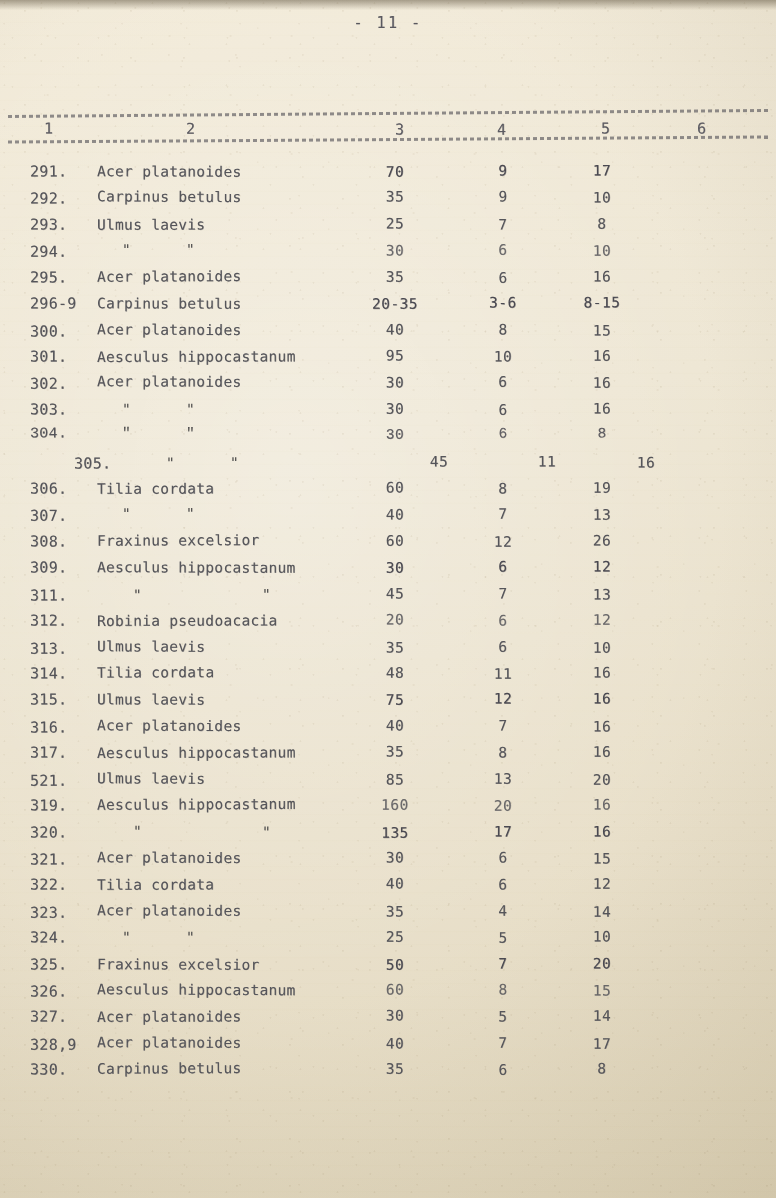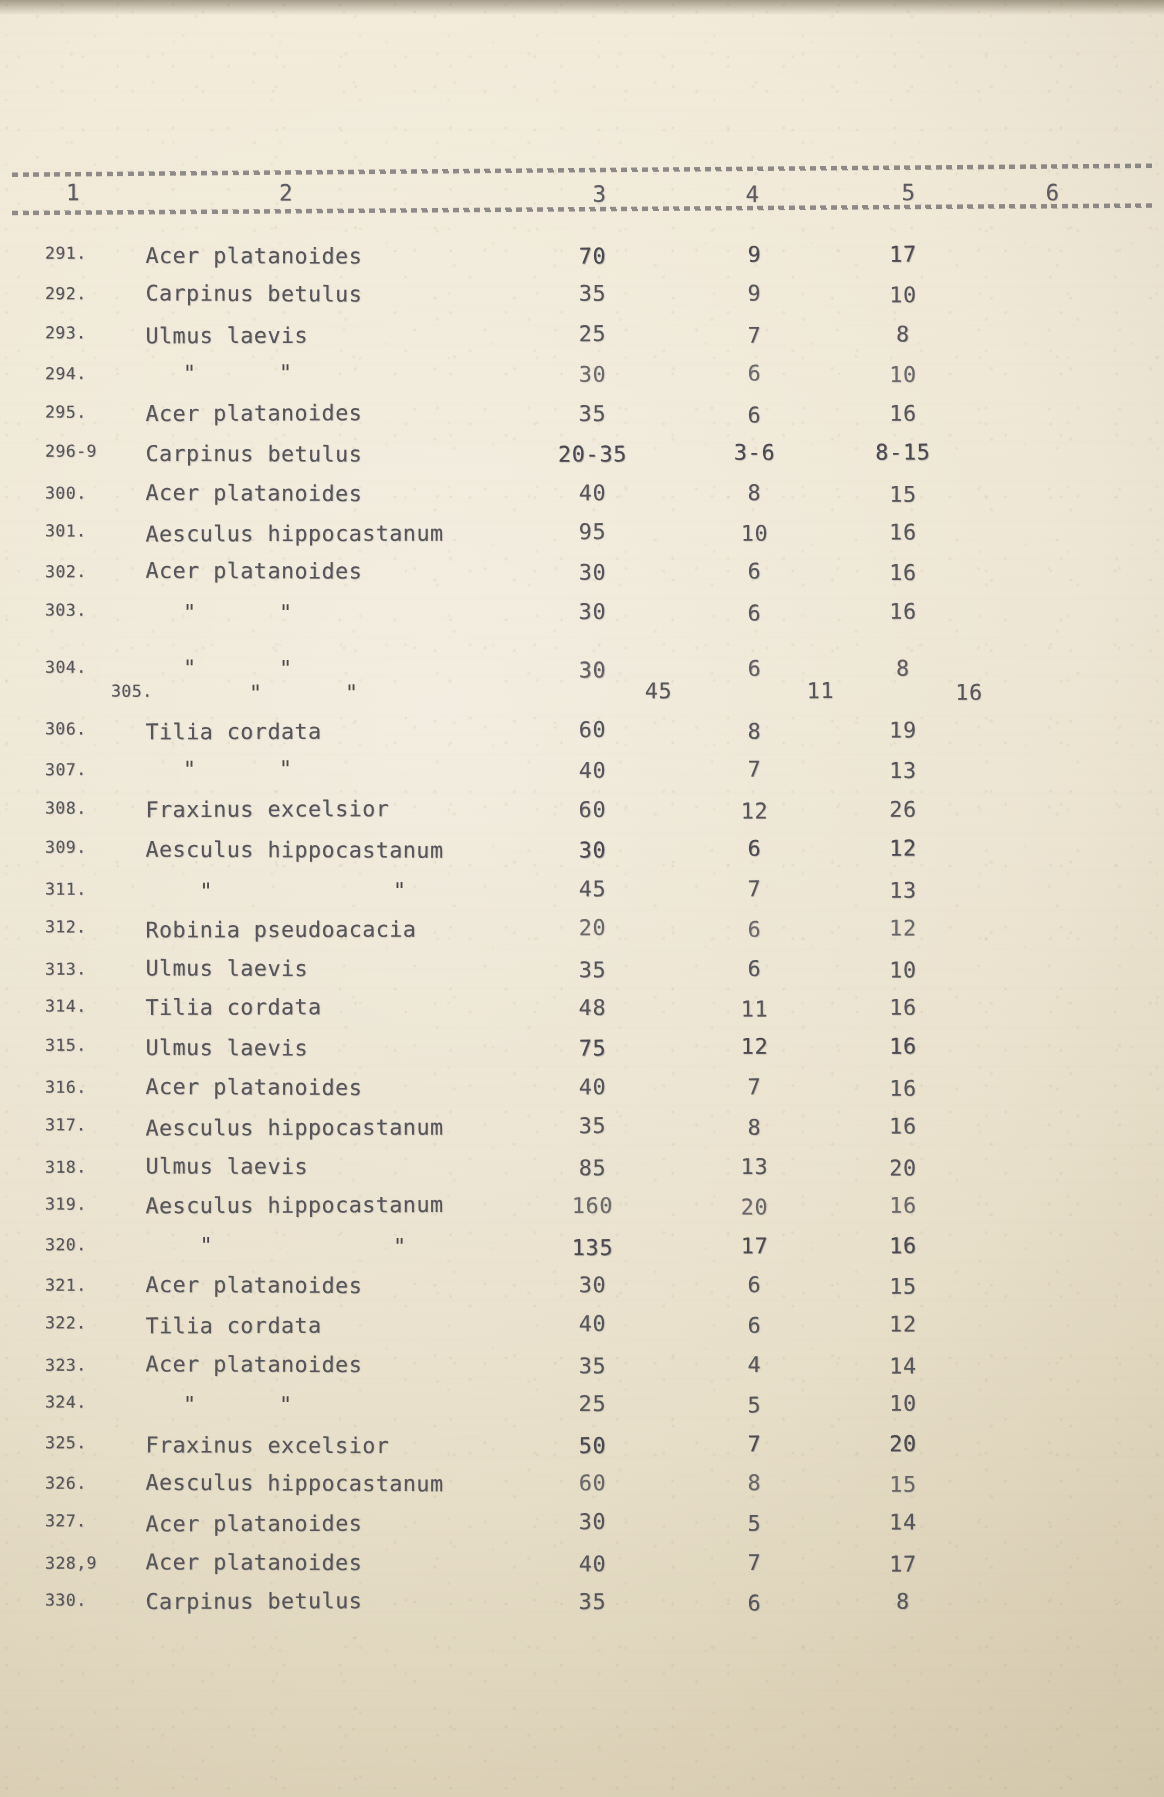--- a/index.html
+++ b/index.html
@@ -120,21 +120,21 @@
 
   
   #rows { position: absolute; left: 0; top: 0; width: 776px; height: 1198px; }
 
   .row { position: absolute; left: 0; width: 776px; height: 26px; }
 
   .c-no {
     position: absolute;
     left: 30px;
     width: 66px;
-    font-size: 11px;
+    font-size: 15px;
     letter-spacing: 0.3px;
   }
   .c-name {
     position: absolute;
     left: 97px;
     font-size: 14.5px;
     letter-spacing: 0.3px;
   }
   .c-3, .c-4, .c-5, .c-6 {
     position: absolute;
@@ -162,20 +162,21 @@
   .j5 { transform: translateY(-0.5px) rotate(0.22deg);  }
 
   .faint  { opacity: 0.86; }
   .bolder { color: #4a4951; text-shadow: 0.5px 0.4px 0.5px rgba(80,78,84,0.55); text-align: center; }
 </style>
 </head>
 <body>
 
 <div id="page">
 
+  <div class="ink" id="folio">- 11 -</div>
 
   <div class="rule" id="rule-top"></div>
   <div class="rule" id="rule-bottom"></div>
 
   <div class="ink colhead j1" style="left:44px;">1</div>
   <div class="ink colhead j3" style="left:186px;">2</div>
   <div class="ink colhead j2" style="left:395px;">3</div>
   <div class="ink colhead j4" style="left:497px;">4</div>
   <div class="ink colhead j1" style="left:601px;">5</div>
   <div class="ink colhead j5" style="left:697px;">6</div>
@@ -250,21 +251,21 @@
       <div class="row" style="top: 400.78px;">
         <div class="ink c-no j5">303.</div>
         <div class="ditto j2">
           <span style="left: 25px;">"</span>
           <span style="left: 89px;">"</span>
         </div>
         <div class="ink c-3 j3">30</div>
         <div class="ink c-4 j4">6</div>
         <div class="ink c-5 j5">16</div>
       </div>
-      <div class="row" style="top: 439px;">
+      <div class="row" style="top: 426px; font-family: Liberation Mono, monospace;">
         <div class="ink c-no j1">304.</div>
         <div class="ditto j3">
           <span style="left: 25px;">"</span>
           <span style="left: 89px;">"</span>
         </div>
         <div class="ink c-3 j4 faint bolder">30</div>
         <div class="ink c-4 j5 faint bolder">6</div>
         <div class="ink c-5 j1 faint bolder">8</div>
       </div>
       <div class="row" style="top: 453.62px; margin-left: 44px;">
@@ -354,21 +355,21 @@
         <div class="ink c-5 j2">16</div>
       </div>
       <div class="row" style="top: 744.24px;">
         <div class="ink c-no j3">317.</div>
         <div class="ink c-name j4">Aesculus hippocastanum</div>
         <div class="ink c-3 j1">35</div>
         <div class="ink c-4 j2">8</div>
         <div class="ink c-5 j3">16</div>
       </div>
       <div class="row" style="top: 770.66px;">
-        <div class="ink c-no j4">318.</div>
+        <div class="ink c-no j4">521.</div>
         <div class="ink c-name j5">Ulmus laevis</div>
         <div class="ink c-3 j2">85</div>
         <div class="ink c-4 j3">13</div>
         <div class="ink c-5 j4">20</div>
       </div>
       <div class="row" style="top: 797.08px;">
         <div class="ink c-no j5">319.</div>
         <div class="ink c-name j1">Aesculus hippocastanum</div>
         <div class="ink c-3 j3 faint">160</div>
         <div class="ink c-4 j4 faint">20</div>

